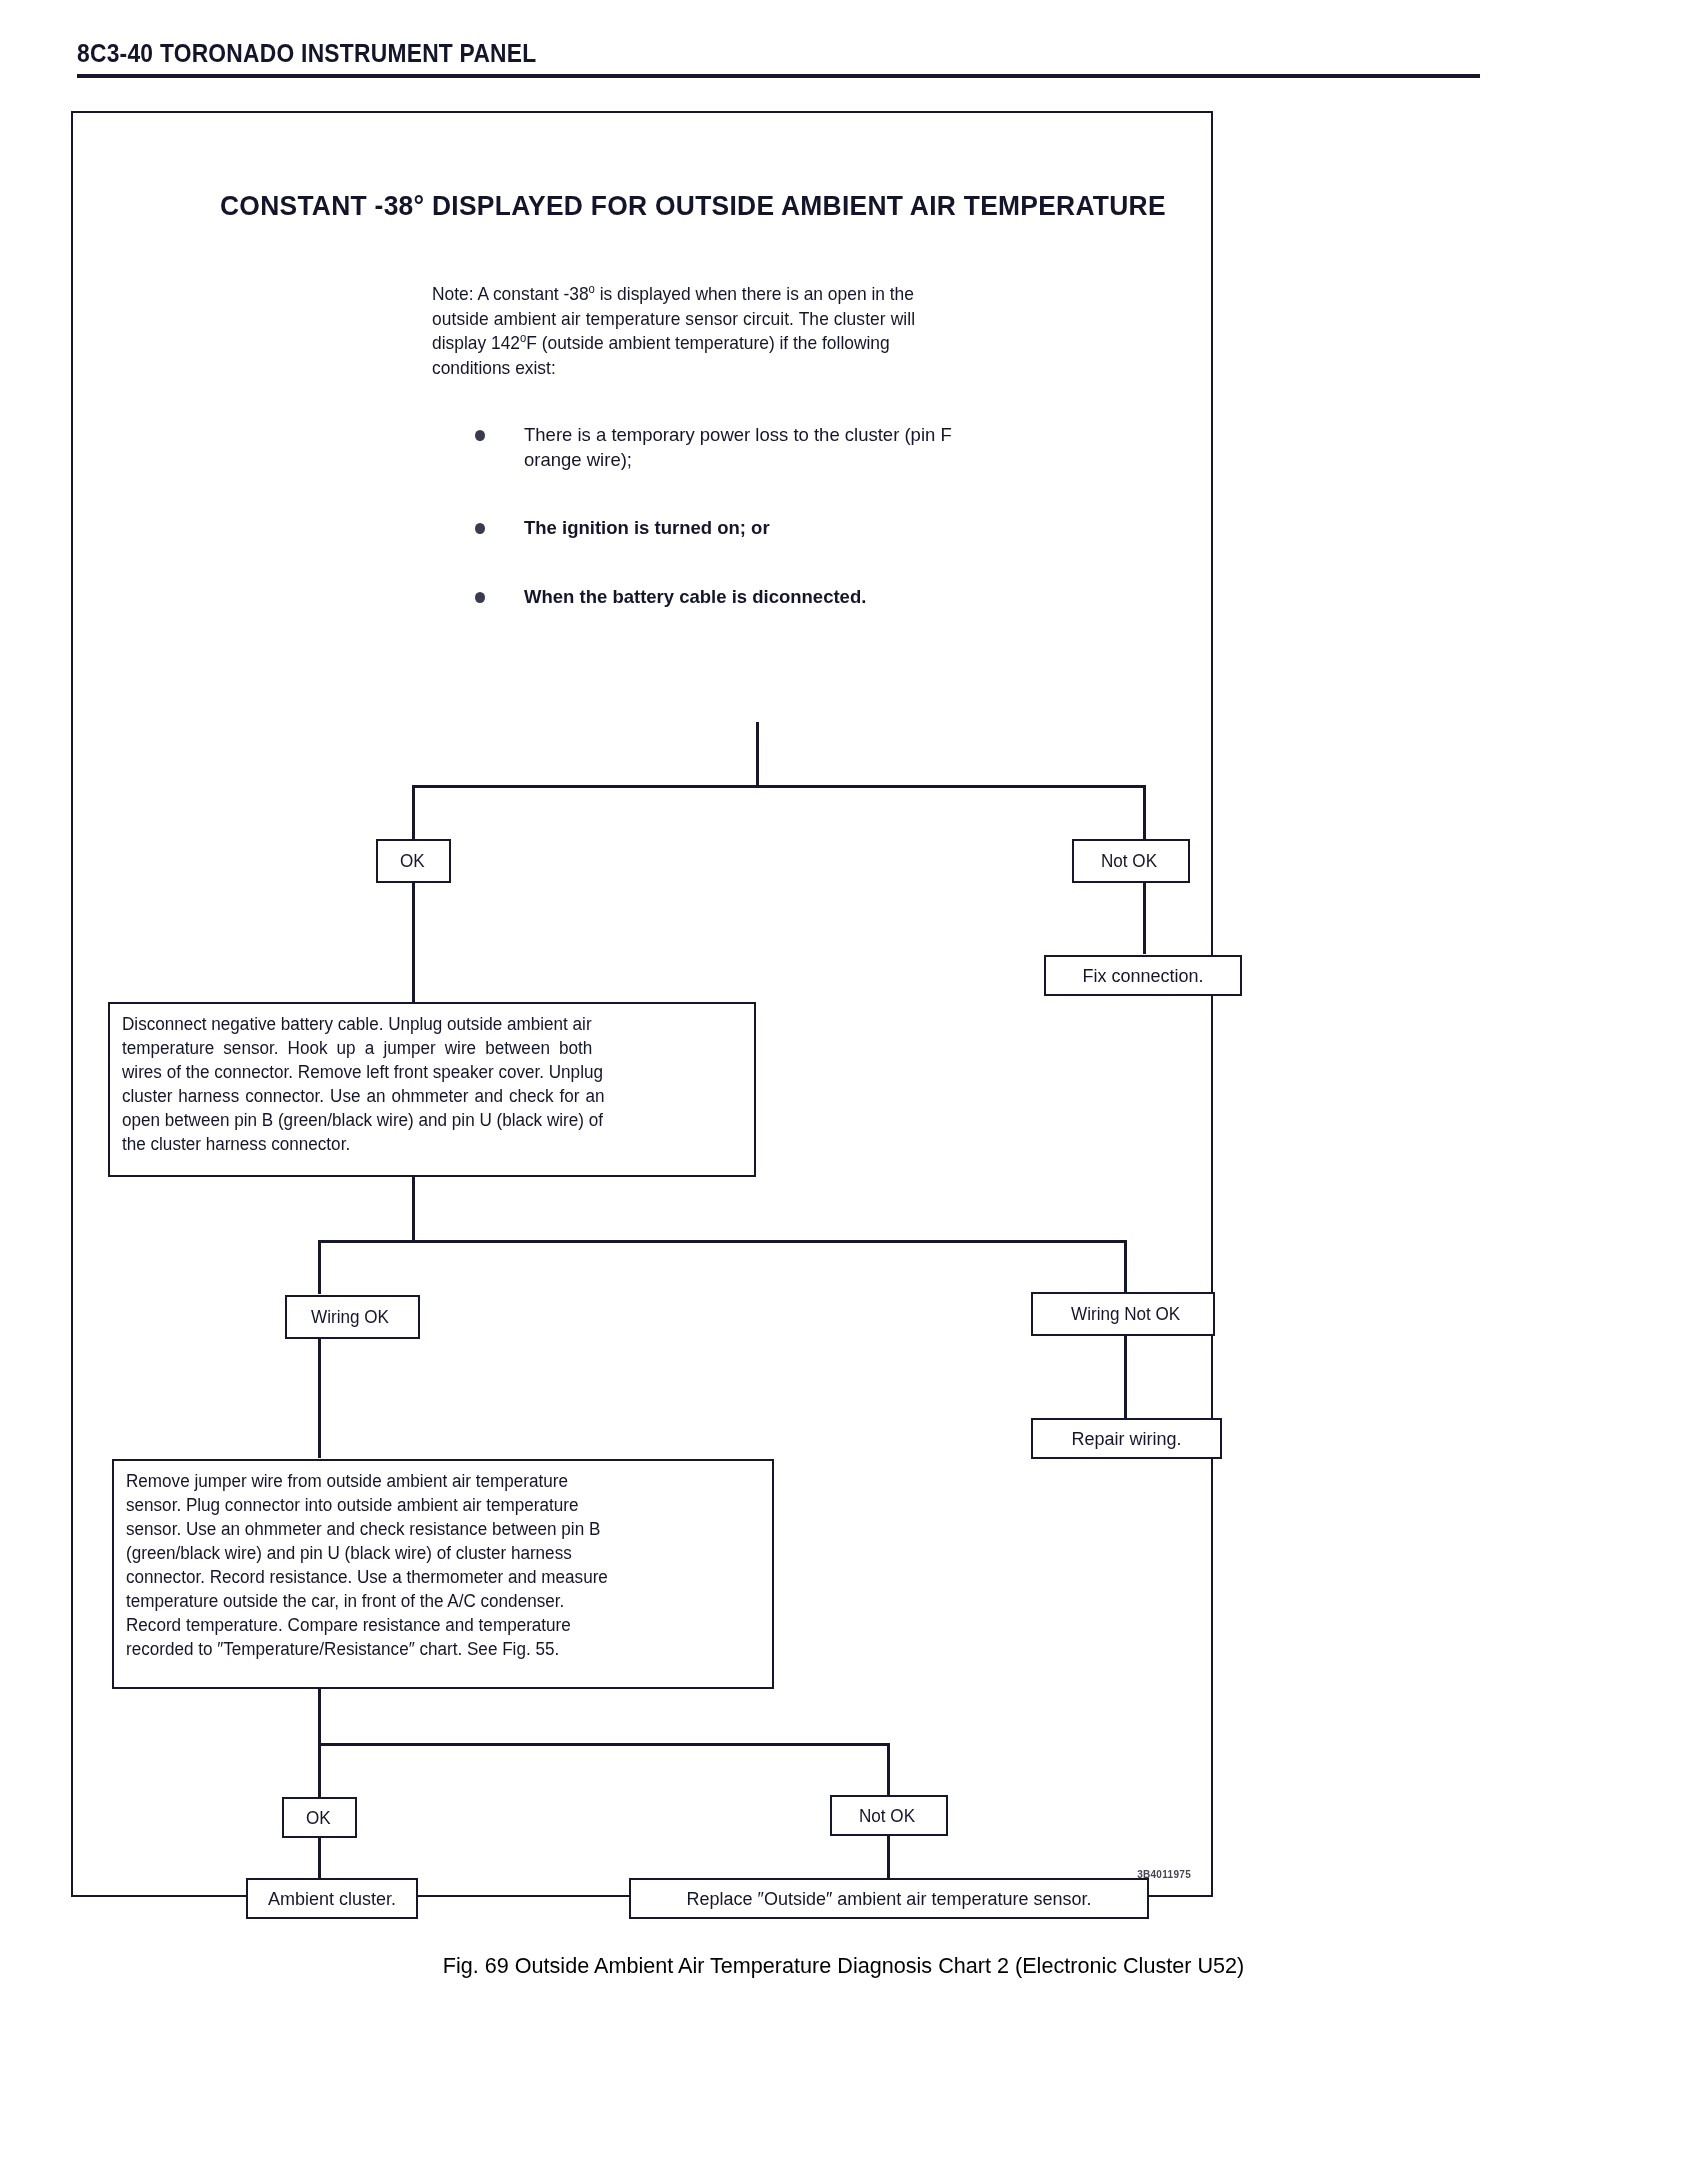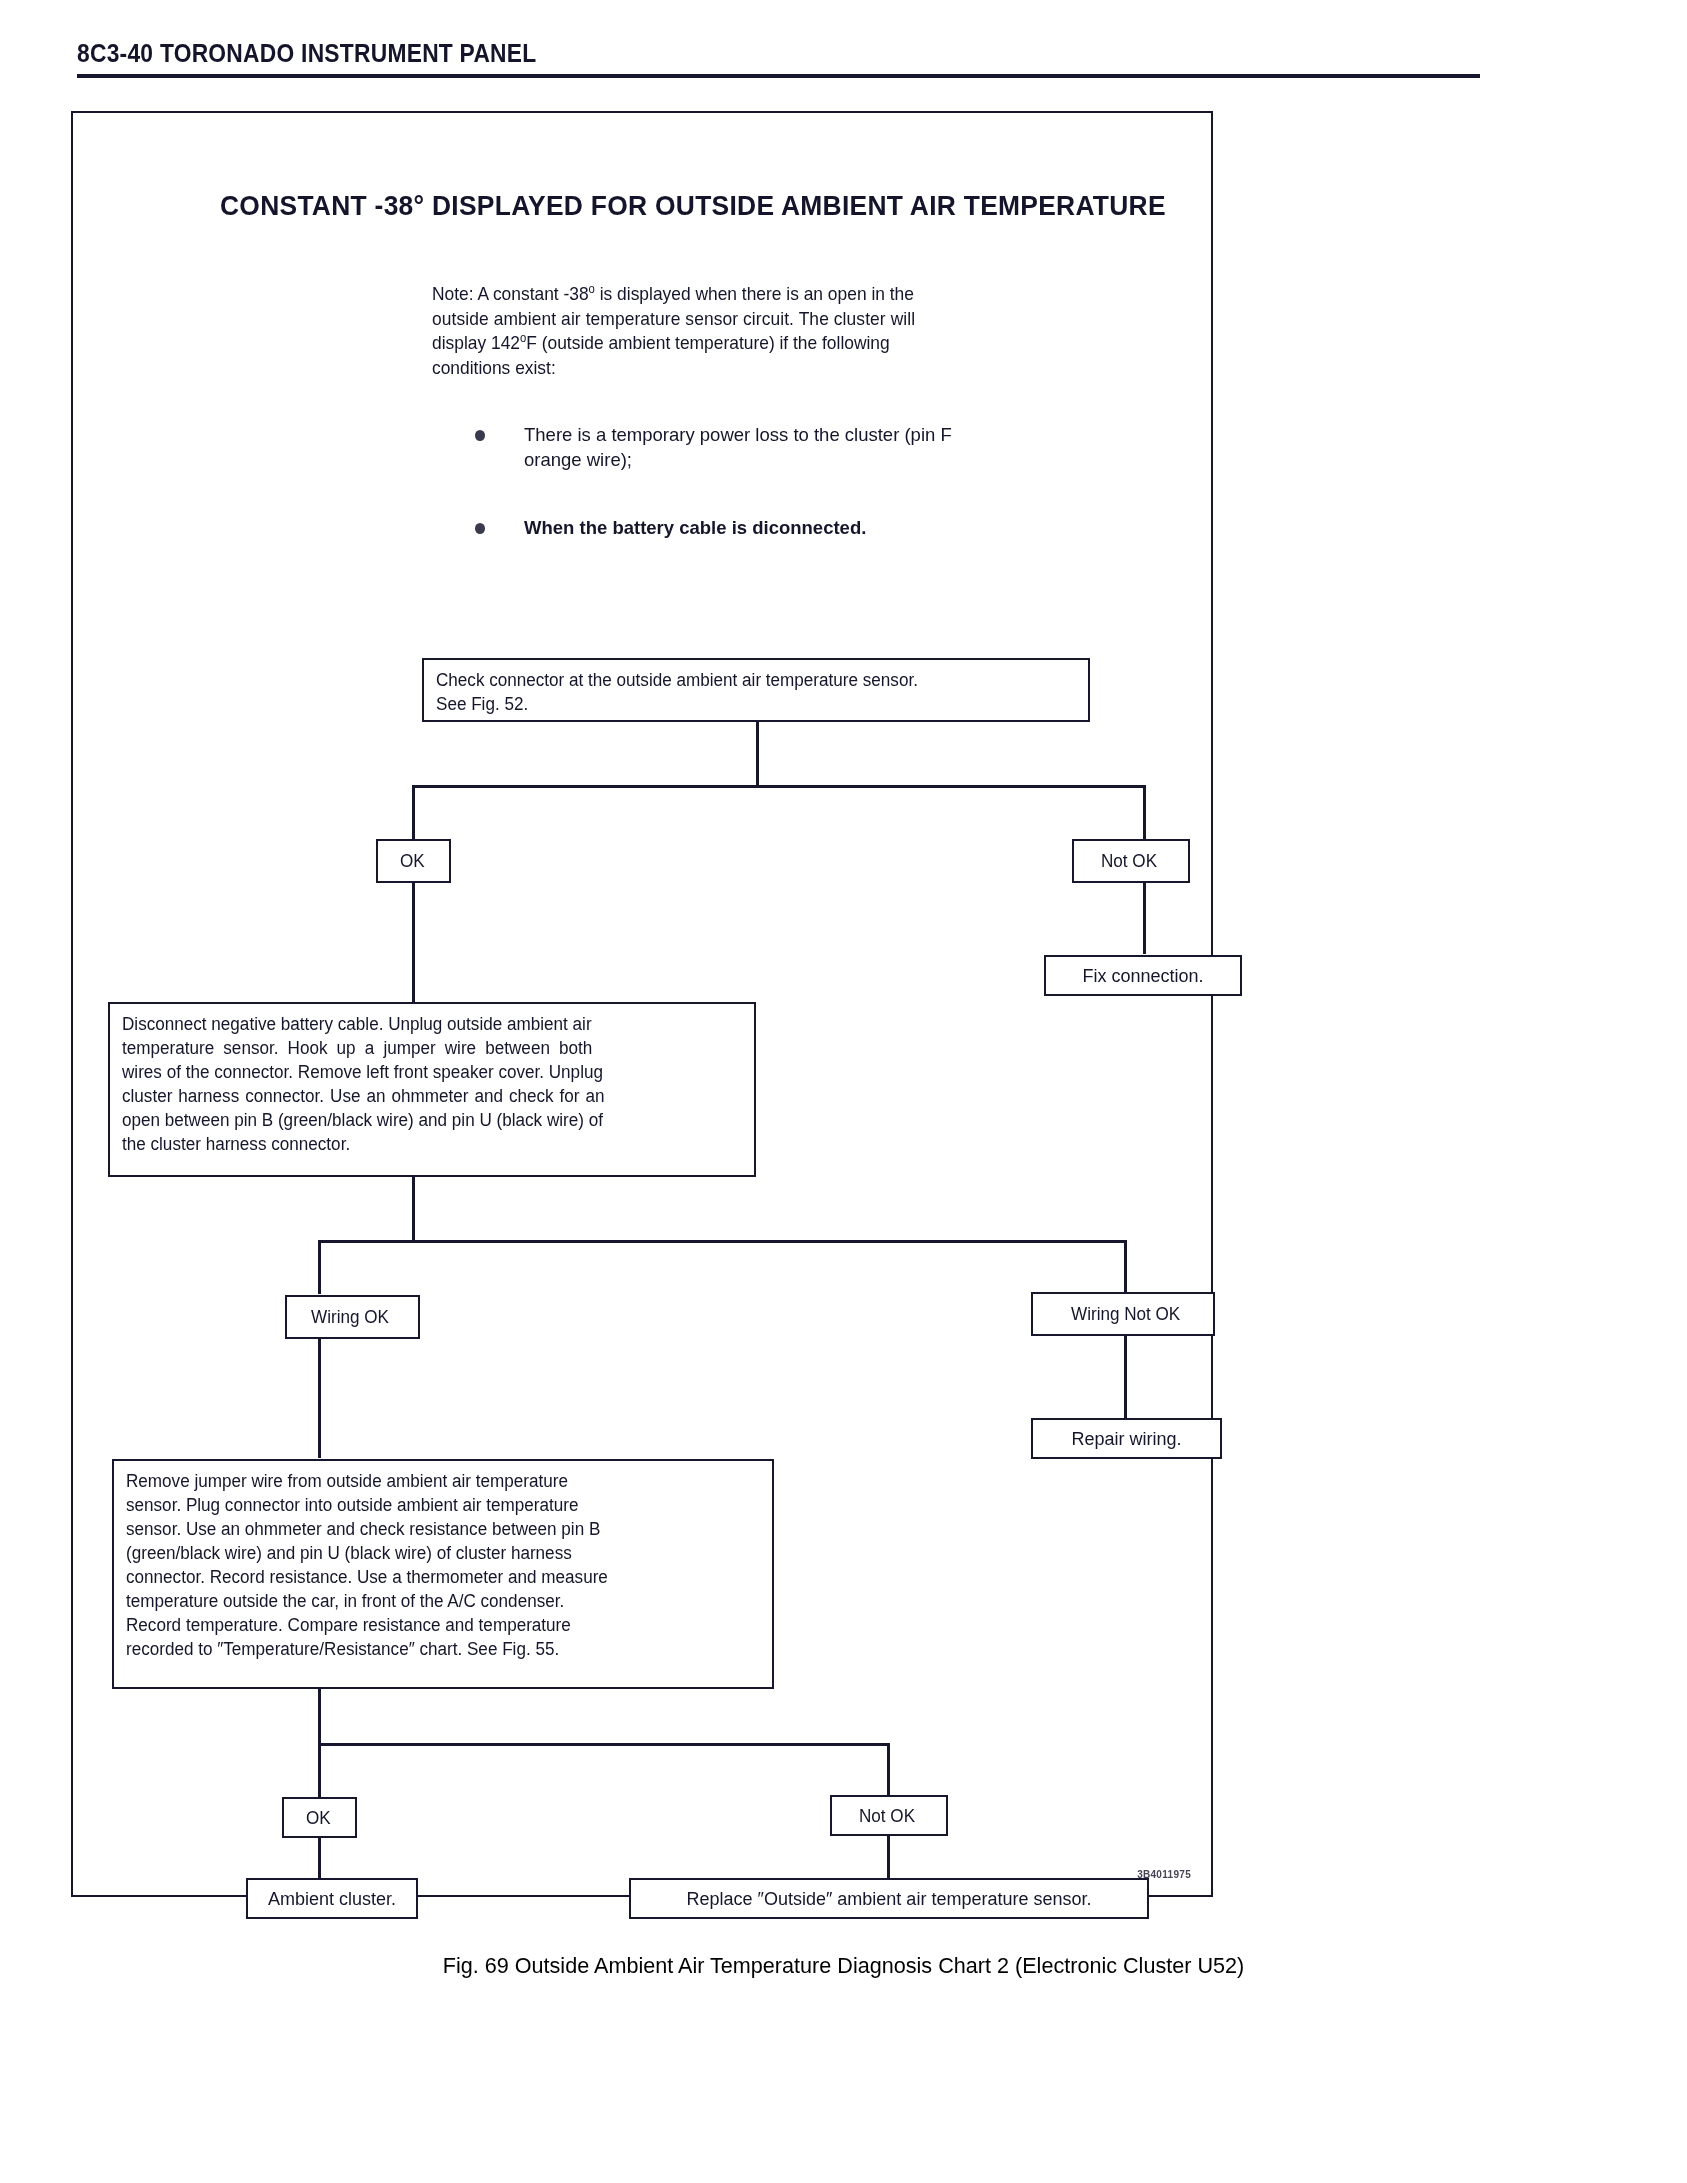--- a/index.html
+++ b/index.html
@@ -212,28 +212,28 @@
   </div>
 
   <div id="bullet-list">
     <div class="bullet-item">
       <span class="bullet-dot"></span>
       <span class="bullet-text">There is a temporary power loss to the cluster (pin F
 orange wire);</span>
     </div>
     <div class="bullet-item">
       <span class="bullet-dot"></span>
+      <span class="bullet-text bolder">The ignition is turned on; or</span>
+    </div>
+    <div class="bullet-item">
+      <span class="bullet-dot"></span>
       <span class="bullet-text bolder">When the battery cable is diconnected.</span>
     </div>
   </div>
 
-  <div class="fbox pad" style="left:349px; top:545px; width:668px; height:64px;">
-    <span class="btext" style="white-space:pre-line;">Check connector at the outside ambient air temperature sensor.
-See Fig. 52.</span>
-  </div>
 
   <div class="vline" style="left:683px; top:609px; height:66px;"></div>
   <div class="hline" style="left:339px; top:672px; width:734px;"></div>
   <div class="vline" style="left:339px; top:672px; height:54px;"></div>
   <div class="vline" style="left:1070px; top:672px; height:54px;"></div>
 
   <div class="fbox center" style="left:303px; top:726px; width:75px; height:44px;">
     <span class="btext">OK</span>
   </div>
   <div class="fbox center" style="left:999px; top:726px; width:118px; height:44px;">

